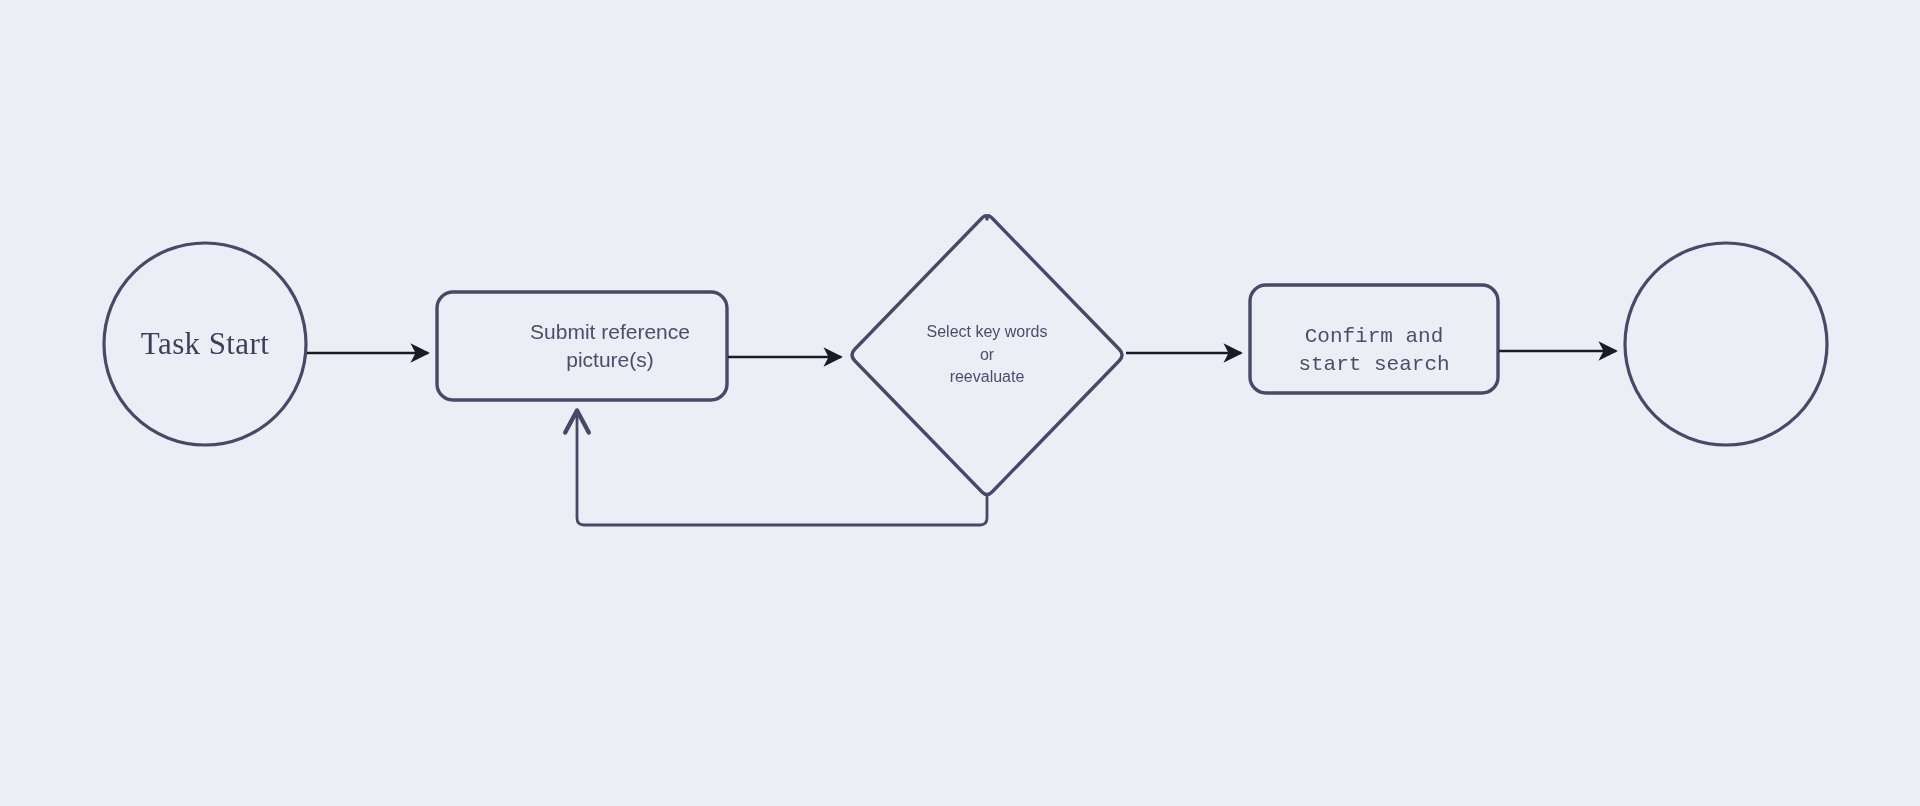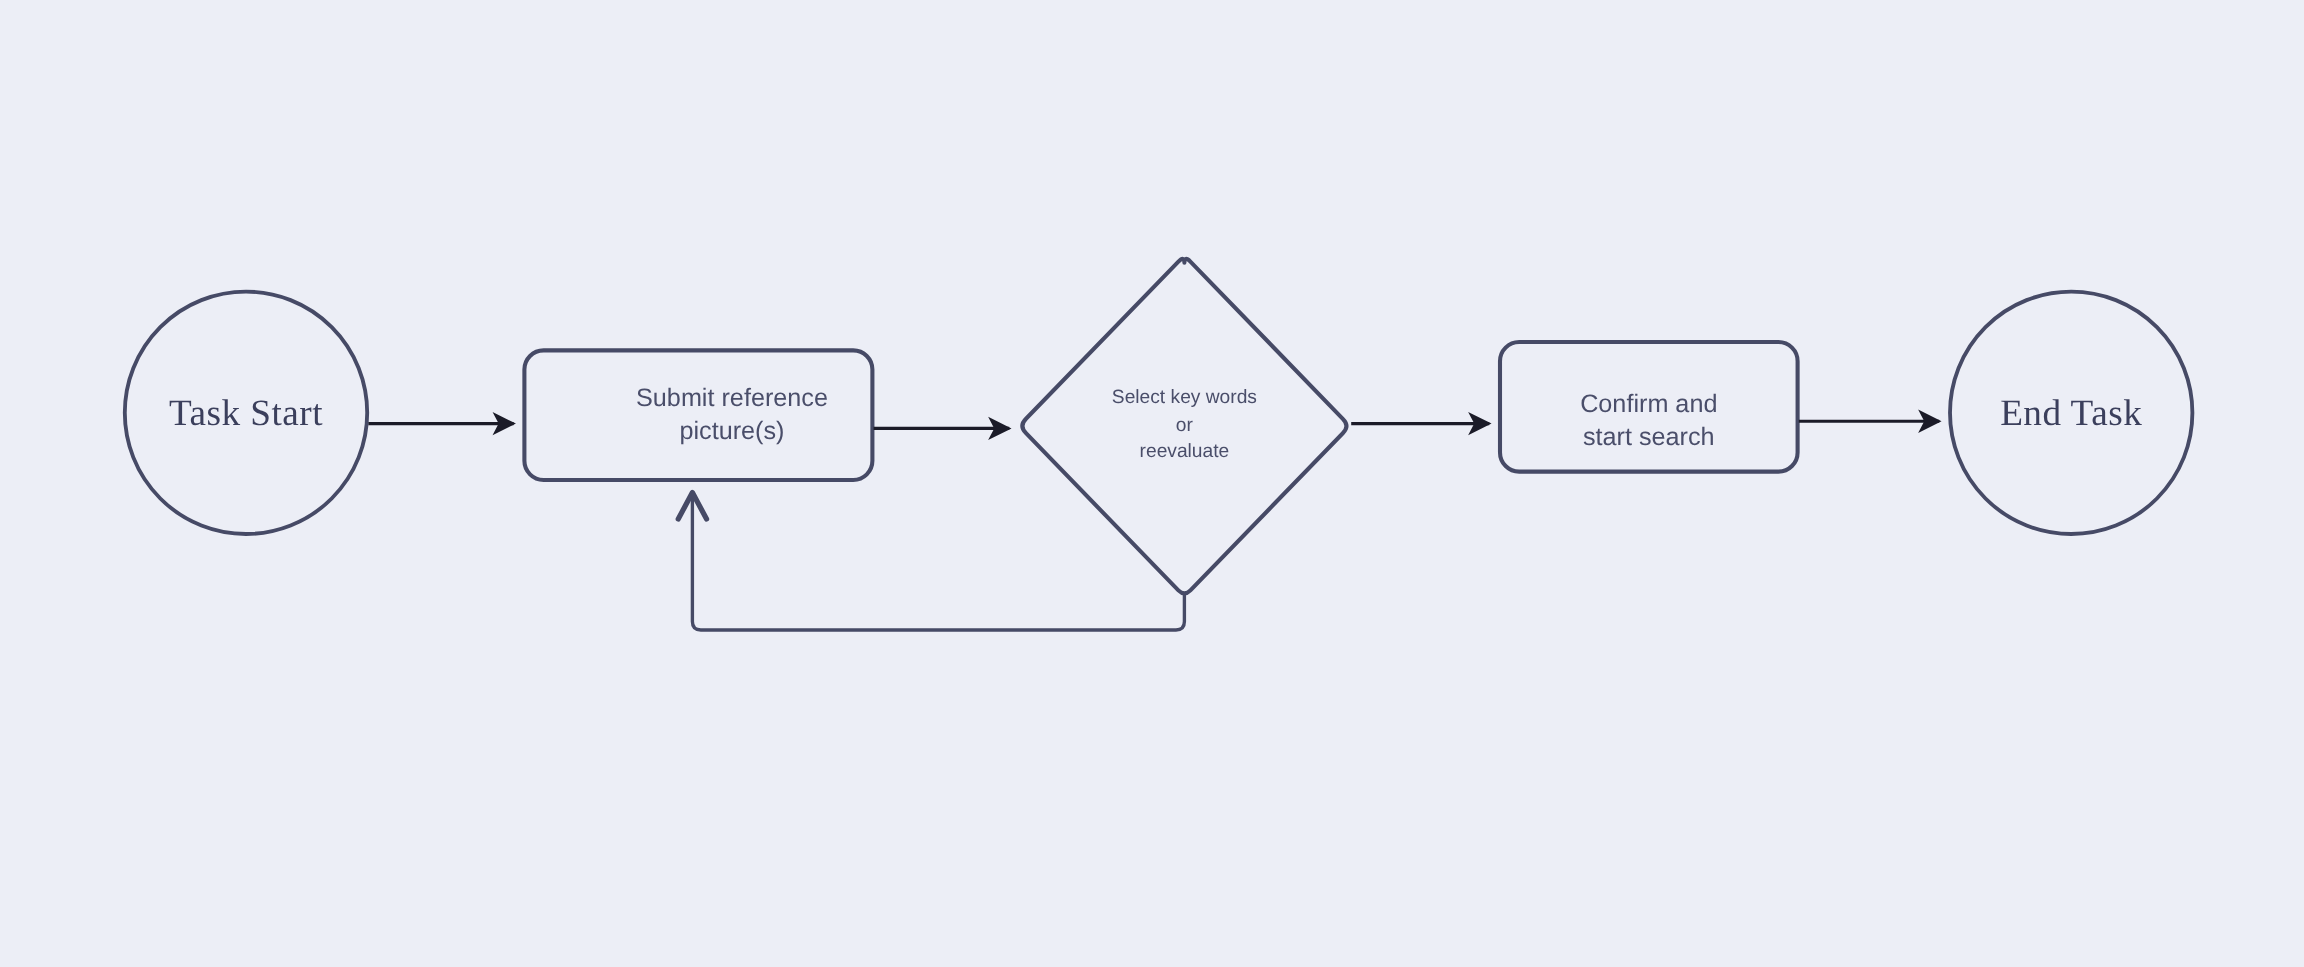--- a/index.html
+++ b/index.html
@@ -102,18 +102,17 @@
 
   <div class="node-label terminal-label" style="left:105px; top:314px; width:200px; height:60px;">Task Start</div>
 
   <div class="node-label process-label" style="left:437px; top:292px; width:346px; height:108px;">Submit reference
 picture(s)</div>
 
   <div class="node-label decision-label" style="left:867px; top:300px; width:240px; height:110px;">Select key words
 or
 reevaluate</div>
 
-  <div class="node-label process-label" style="left:1250px; top:285px; width:248px; height:132px;">Confirm and
+  <div class="node-label process-label" style="left:1250px; top:285px; width:248px; height:132px;font-family:Liberation Mono, monospace;">Confirm and
 start search</div>
 
-  <div class="node-label terminal-label" style="left:1626px; top:314px; width:200px; height:60px;">End Task</div>
 
 </div>
 
 </body></html>

